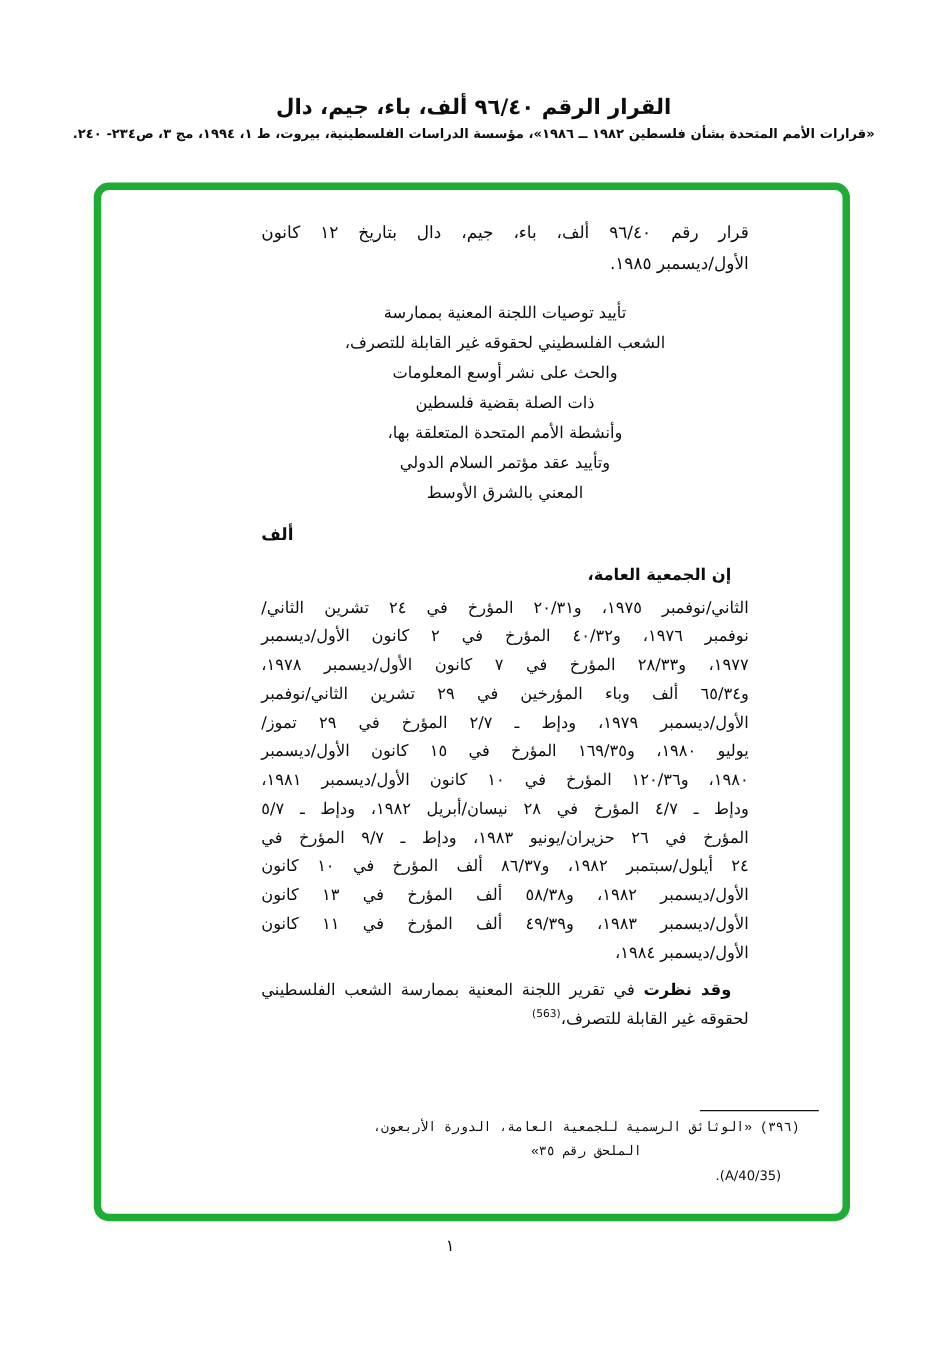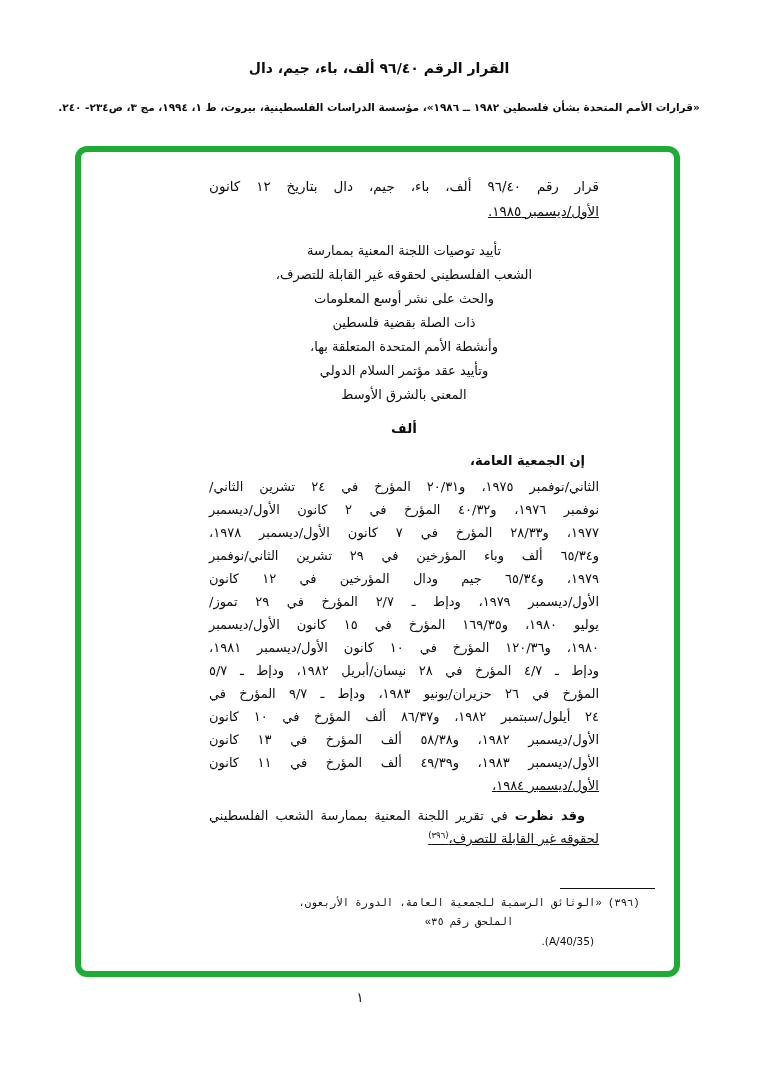--- a/index.html
+++ b/index.html
@@ -1,54 +1,54 @@
 <!DOCTYPE html>
 <html lang="ar"><head>
 <meta charset="utf-8">
 <style>
   html,body{margin:0;padding:0;background:#ffffff;}
   body{
     width:758px;height:1078px;position:relative;overflow:hidden;
     font-family:"DejaVu Sans",sans-serif;color:#0d0d0d;
   }
   .doc-title{
-    position:absolute;top:60px;left:0;width:758px;
-    direction:rtl;text-align:center;font-weight:bold;font-size:14px;
+    position:absolute;top:76px;left:0;width:758px;
+    direction:rtl;text-align:center;font-weight:bold;font-size:17px;
   }
   .source-line{
     position:absolute;top:101px;left:0;width:758px;
     direction:rtl;text-align:center;font-weight:bold;font-size:10.5px;
     white-space:nowrap;
   }
   .green-box{
     position:absolute;left:75px;top:146px;width:593px;height:819px;
     border:6px solid #1eac34;border-radius:12px;background:#ffffff;
   }
   .column{
     position:absolute;top:22px;right:75px;width:390px;
     direction:rtl;font-size:13px;line-height:23px;
   }
   .line{text-align:justify;text-align-last:justify;}
-  .line.last{text-align:justify;text-align-last:right;text-decoration:underline;}
+  .line.last{text-align:justify;text-align-last:right;}
   .line.indent{text-indent:14px;}
   .opening{font-size:13.5px;line-height:25px;margin-bottom:15px;}
   .subject{margin-bottom:10px;}
   .subject .c-line{text-align:center;line-height:24px;}
-  .sect{text-align:center;font-weight:bold;font-size:13.5px;margin:8px 0 9px;}
+  .sect{text-align:left;font-weight:bold;font-size:13.5px;margin:8px 0 9px;}
   .intro{font-weight:bold;text-align:right;text-indent:14px;line-height:24px;margin-bottom:2px;}
   .recital b{font-weight:bold;}
   .recital{margin-bottom:7px;}
   sup.fn{font-size:8.5px;line-height:0;}
   .footnote{
     position:absolute;right:19px;bottom:20px;width:372px;
     direction:rtl;font-size:10.5px;line-height:19px;
   }
   .fn-rule{width:95px;height:0;border-top:1px solid #111;margin-bottom:5px;}
   .fn-line1{text-align:center;font-family:Liberation Mono, monospace;}
-  .fn-line2{text-align:right;margin-right:61px;}
+  .fn-line2{text-align:right;margin-right:30px;}
   .page-number{
     position:absolute;top:990px;left:0;width:720px;
     text-align:center;font-size:13px;
   }
 </style>
 </head>
 <body>
 
 <div class="doc-title">القرار الرقم ٩٦/٤٠ ألف، باء، جيم، دال</div>
 <div class="source-line">«قرارات الأمم المتحدة بشأن فلسطين ١٩٨٢ ــ ١٩٨٦»، مؤسسة الدراسات الفلسطينية، بيروت، ط ١، ١٩٩٤، مج ٣، ص٢٣٤- ٢٤٠.</div>
@@ -73,35 +73,34 @@
 
     <div class="sect">ألف</div>
 
     <div class="intro">إن الجمعية العامة،</div>
 
     <div class="recital">
       <div class="line">الثاني/نوفمبر ١٩٧٥، و٢٠/٣١ المؤرخ في ٢٤ تشرين الثاني/</div>
       <div class="line">نوفمبر ١٩٧٦، و٤٠/٣٢ المؤرخ في ٢ كانون الأول/ديسمبر</div>
       <div class="line">١٩٧٧، و٢٨/٣٣ المؤرخ في ٧ كانون الأول/ديسمبر ١٩٧٨،</div>
       <div class="line">و٦٥/٣٤ ألف وباء المؤرخين في ٢٩ تشرين الثاني/نوفمبر</div>
-      <div class="line">١٩٧٩، و٦٥/٣٤ جيم ودال المؤرخين في ١٢ كانون</div>
       <div class="line">الأول/ديسمبر ١٩٧٩، ودإط ـ ٢/٧ المؤرخ في ٢٩ تموز/</div>
       <div class="line">يوليو ١٩٨٠، و١٦٩/٣٥ المؤرخ في ١٥ كانون الأول/ديسمبر</div>
       <div class="line">١٩٨٠، و١٢٠/٣٦ المؤرخ في ١٠ كانون الأول/ديسمبر ١٩٨١،</div>
       <div class="line">ودإط ـ ٤/٧ المؤرخ في ٢٨ نيسان/أبريل ١٩٨٢، ودإط ـ ٥/٧</div>
       <div class="line">المؤرخ في ٢٦ حزيران/يونيو ١٩٨٣، ودإط ـ ٩/٧ المؤرخ في</div>
       <div class="line">٢٤ أيلول/سبتمبر ١٩٨٢، و٨٦/٣٧ ألف المؤرخ في ١٠ كانون</div>
       <div class="line">الأول/ديسمبر ١٩٨٢، و٥٨/٣٨ ألف المؤرخ في ١٣ كانون</div>
       <div class="line">الأول/ديسمبر ١٩٨٣، و٤٩/٣٩ ألف المؤرخ في ١١ كانون</div>
       <div class="line last">الأول/ديسمبر ١٩٨٤،</div>
     </div>
 
     <div class="recital">
       <div class="line indent"><b>وقد نظرت</b><span> في تقرير اللجنة المعنية بممارسة الشعب الفلسطيني</span></div>
-      <div class="line last"><span>لحقوقه غير القابلة للتصرف،</span><sup class="fn">(٣٩٦)</sup></div>
+      <div class="line last"><span>لحقوقه غير القابلة للتصرف،</span><sup class="fn">(563)</sup></div>
     </div>
 
   </div>
 
   <div class="footnote">
     <div class="fn-rule"></div>
     <div class="fn-line1">(٣٩٦) «الوثائق الرسمية للجمعية العامة، الدورة الأربعون، الملحق رقم ٣٥»</div>
     <div class="fn-line2">(A/40/35).</div>
   </div>
 </div>

